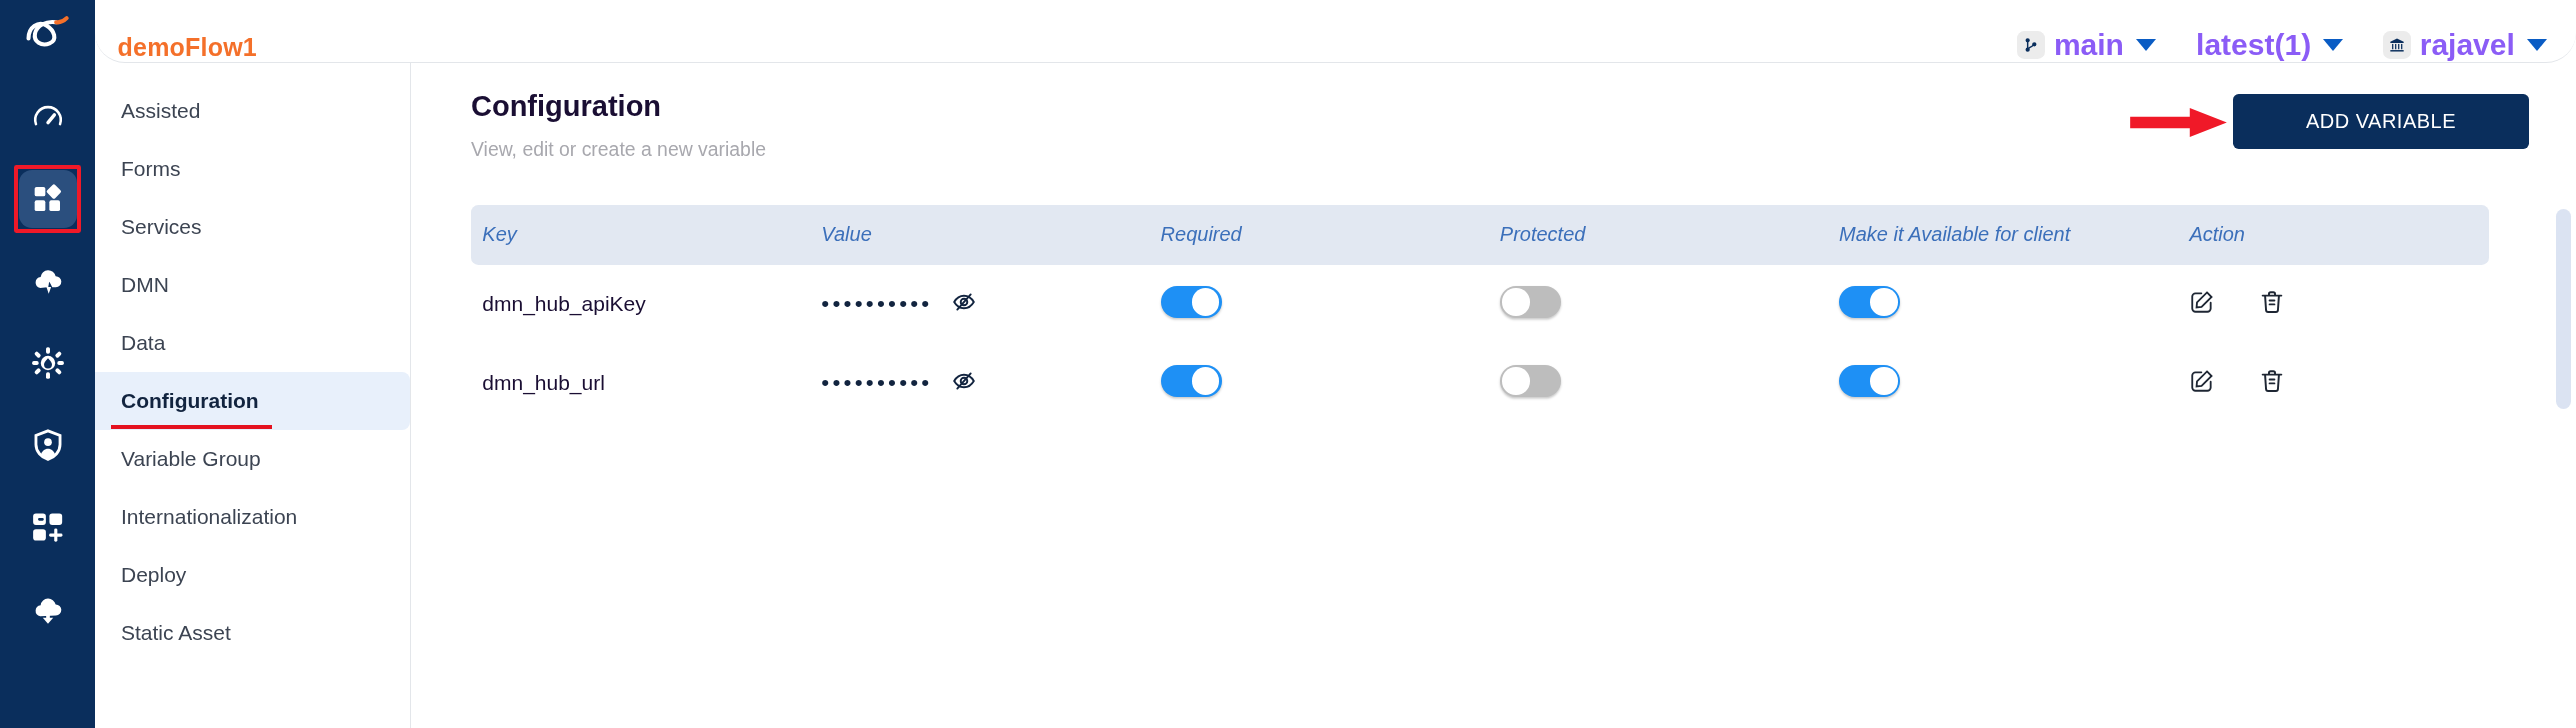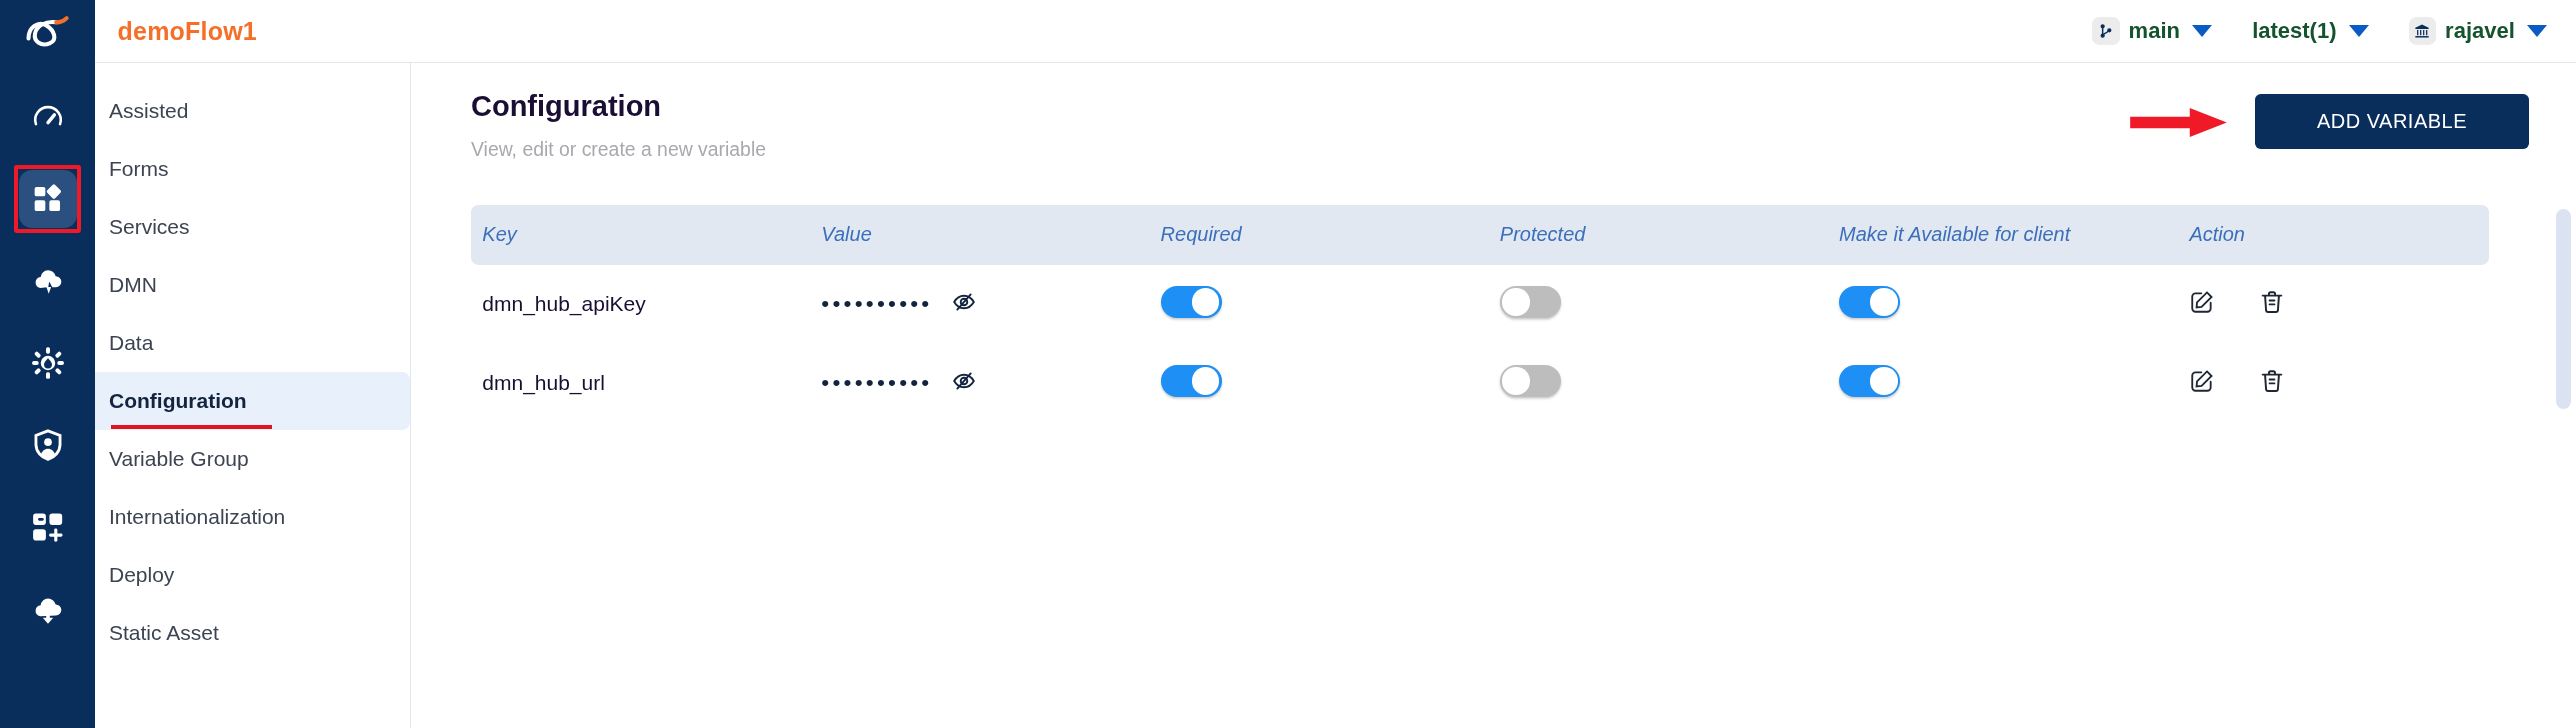--- a/index.html
+++ b/index.html
@@ -33,56 +33,56 @@
     pointer-events: none;
   }
   .rail-btn svg { display: block; }
 
   
   #top-header {
     position: absolute; left: 95px; top: 0;
     width: 2481px; height: 63px;
     background: #ffffff;
     border-bottom: 1.6px solid #e3e6ea;
-    display: flex; align-items: center;
+    display: flex; align-items: flex-end; border-radius: 30px;
   }
   #flow-title {
     margin-left: 22.6px;
     font-size: 25px; font-weight: bold; color: #f4702a;
     letter-spacing: 0.2px;
   }
   #header-right {
     margin-left: auto; margin-right: 29px;
     display: flex; align-items: center; gap: 40px;
   }
   .hdr-item { display: flex; align-items: center; gap: 9px; }
   .hdr-badge {
     width: 27.4px; height: 27.4px; border-radius: 7.3px; background: #ececec;
     display: flex; align-items: center; justify-content: center;
   }
-  .hdr-label { font-size: 22px; font-weight: bold; color: #14532d; }
+  .hdr-label { font-size: 30px; font-weight: bold; color: #8b5cf6; }
   .caret {
     width: 0; height: 0;
     border-left: 10.5px solid transparent;
     border-right: 10.5px solid transparent;
     border-top: 12px solid #0a5cc4;
     margin-left: 3.2px;
   }
 
   
   #sidebar {
     position: absolute; left: 95px; top: 63px;
     width: 316px; height: 666px;
     background: #ffffff;
     border-right: 1.6px solid #e3e6ea;
     padding-top: 19.4px;
   }
   .side-item {
     height: 58px; display: flex; align-items: center;
-    padding-left: 14px;
+    padding-left: 26px;
     font-size: 21px; color: #3c4452;
     position: relative;
   }
   .side-item.selected {
     background: #e8f0fb;
     color: #12243f; font-weight: bold;
     border-radius: 0 8px 8px 0;
   }
   .side-item.selected::after {
     content: ""; position: absolute;
@@ -95,21 +95,21 @@
     position: absolute; left: 413px; top: 63px;
     width: 2163px; height: 666px;
     background: #ffffff;
   }
   #page-head { padding: 27.4px 0 0 58px; position: relative; }
   #page-title { font-size: 29px; font-weight: bold; color: #1a0e33; }
   #page-sub { margin-top: 14.5px; font-size: 19.4px; color: #a8a8ae; }
 
   #add-variable-button {
     position: absolute; right: 47px; top: 31px;
-    width: 274px; height: 55px;
+    width: 296px; height: 55px;
     background: #0a2e5c; color: #ffffff;
     border: none; border-radius: 5.7px;
     font-family: "Liberation Sans", sans-serif;
     font-size: 20px; letter-spacing: 0.5px;
     cursor: pointer;
   }
   #red-arrow {
     position: absolute; right: 349px; top: 45px;
     width: 97px; height: 29px;
   }

